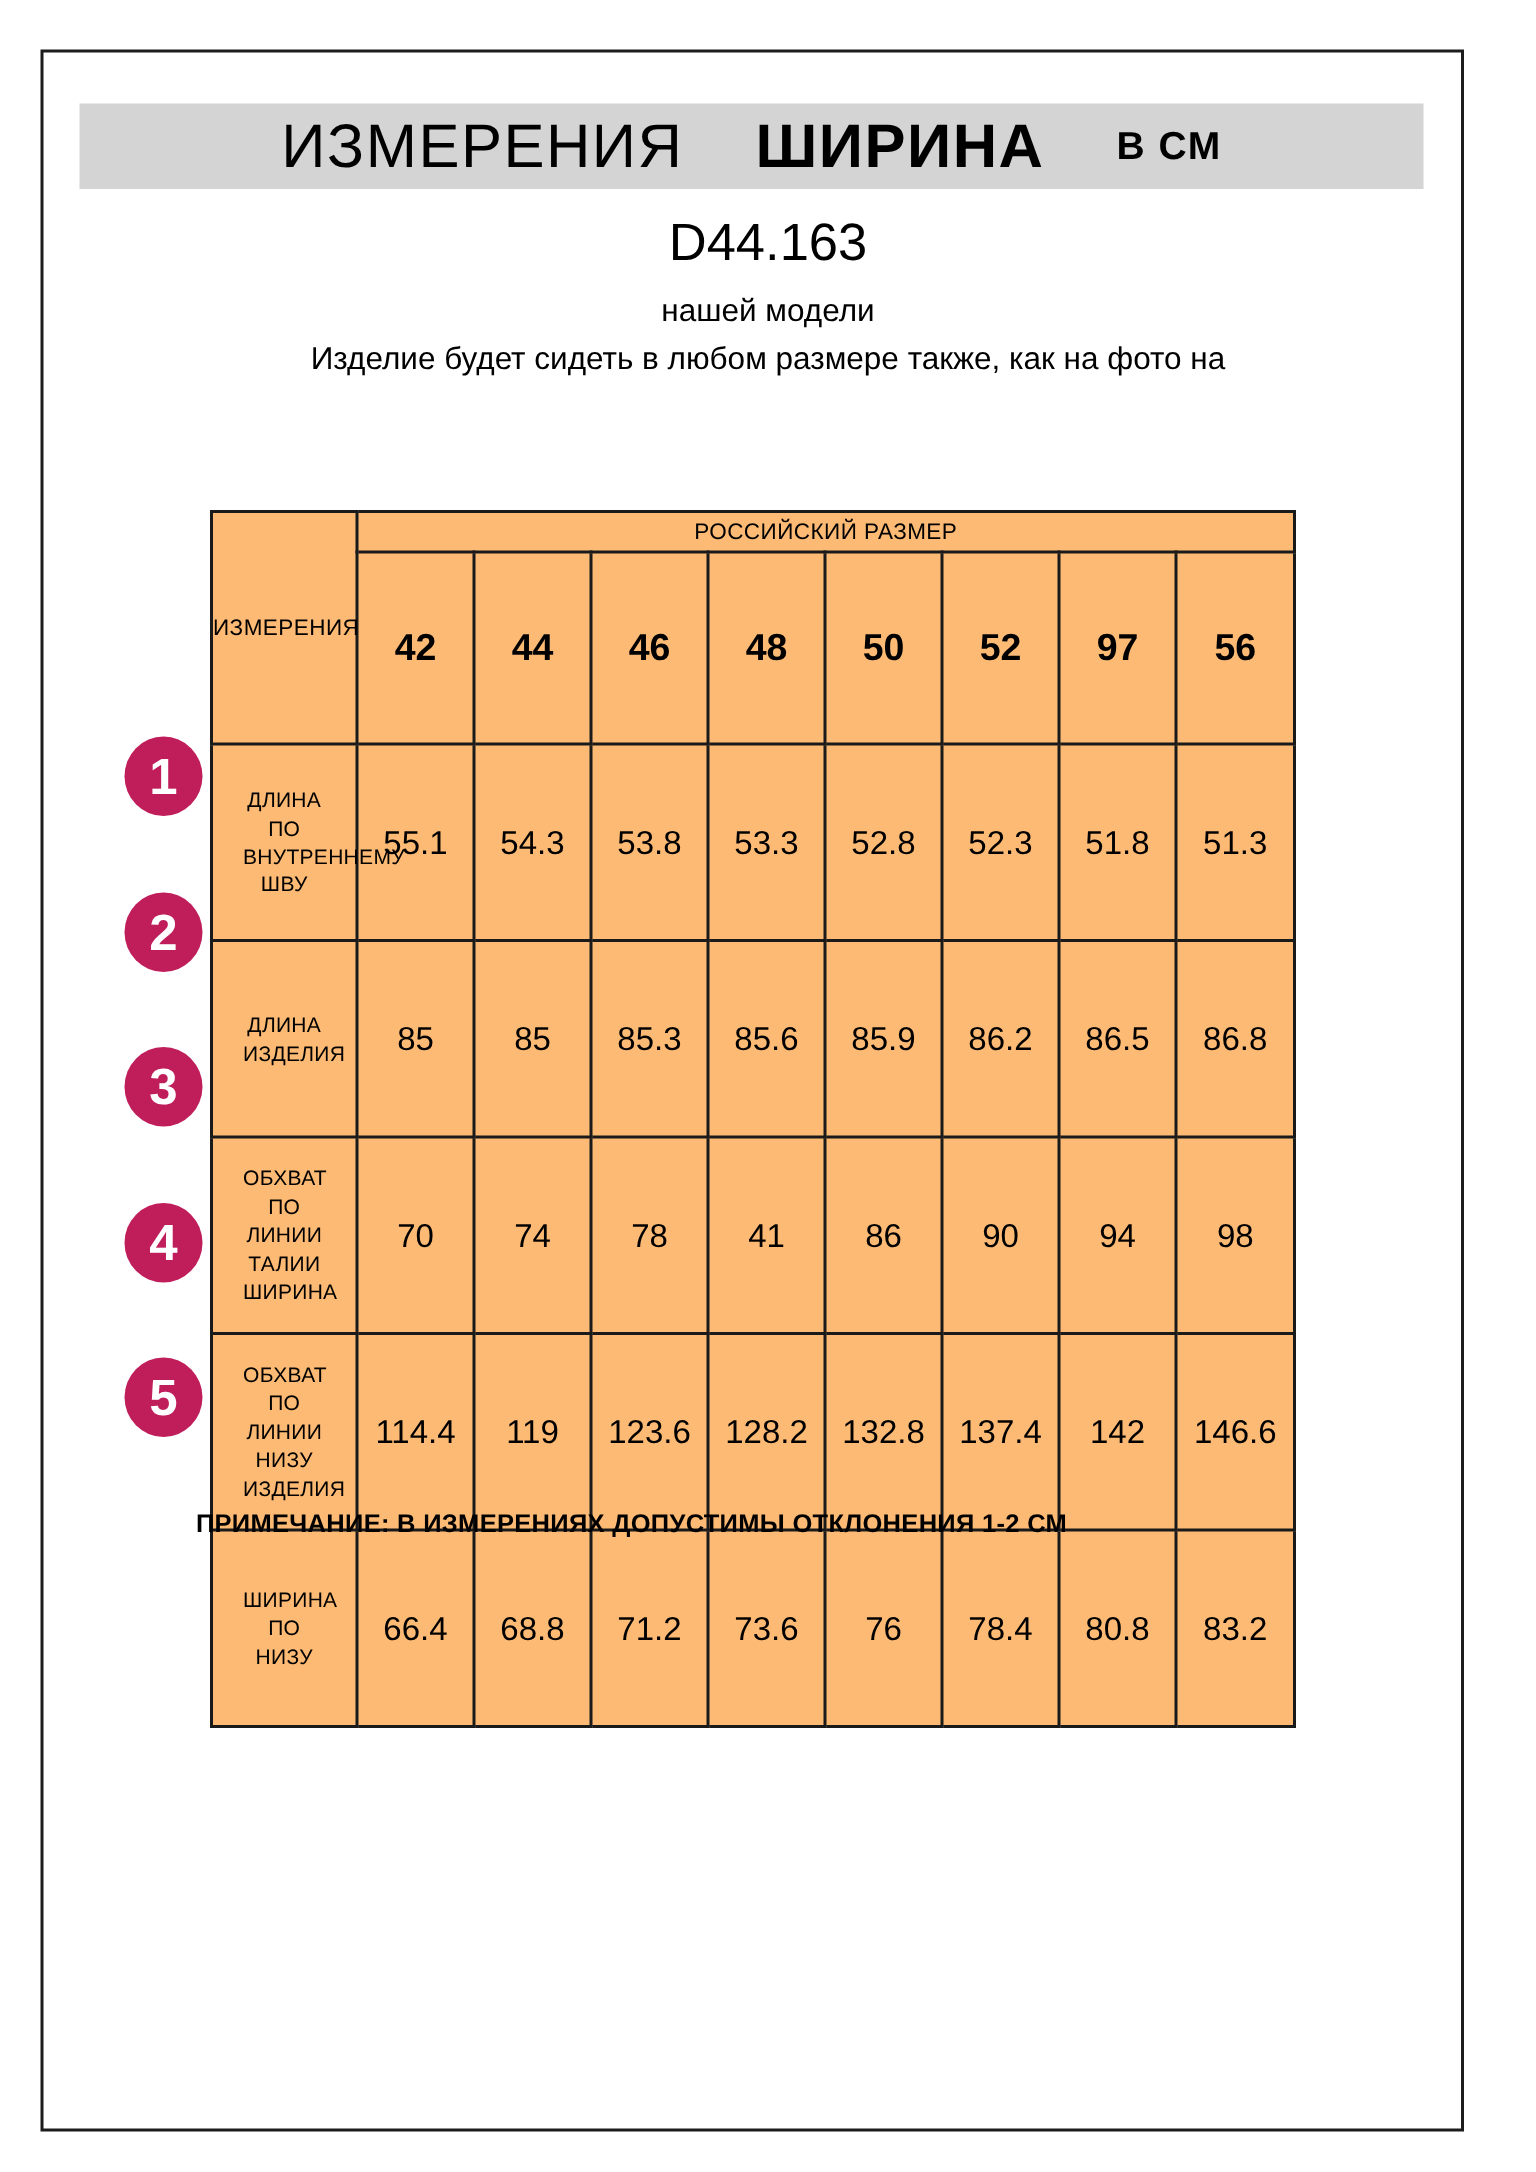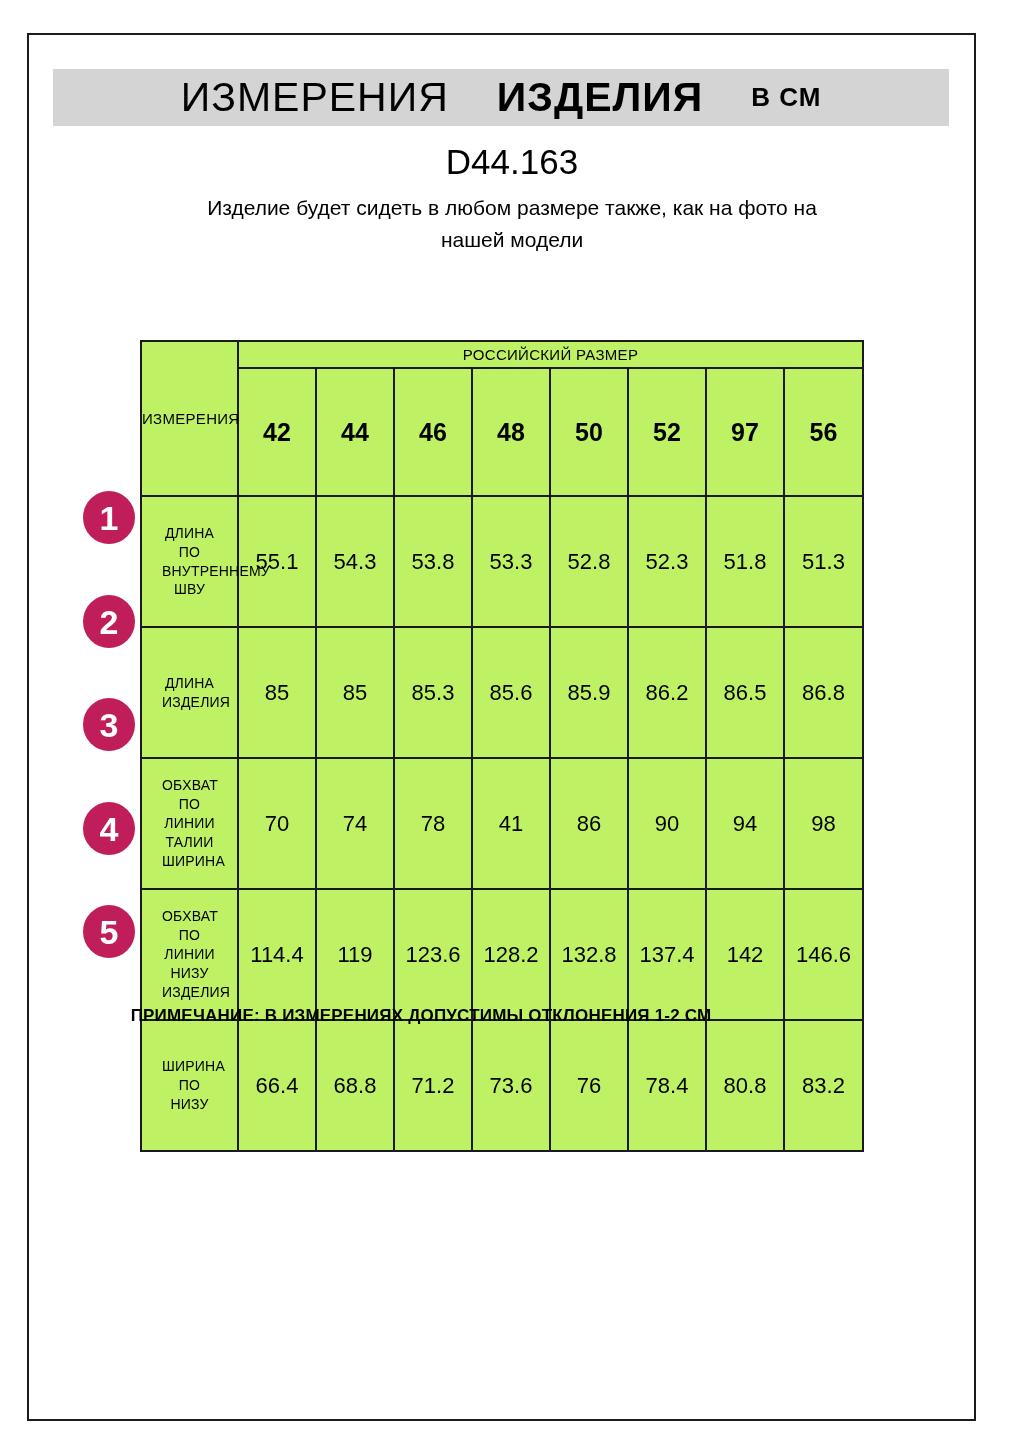--- a/index.html
+++ b/index.html
@@ -57,21 +57,21 @@
     position: absolute;
     left: 140px; top: 340px;
     width: 724px;
     border-collapse: collapse;
     table-layout: fixed;
   }
   table.size-table th, table.size-table td {
     border: 2px solid #1a1a1a;
     text-align: center;
     vertical-align: middle;
-    background: #bef264;
+    background: #fdba74;
     margin-left: 17px;
   }
   .group-header {
     height: 27px;
     font-size: 15px;
     font-weight: 400;
     letter-spacing: 0.3px;
   }
   .corner-header {
     font-size: 15px;
@@ -125,29 +125,29 @@
   }
 </style>
 </head>
 <body>
 
 <div class="page">
   <div class="frame"></div>
 
   <div class="banner">
     <span class="t1">ИЗМЕРЕНИЯ</span>
-    <span class="t2">ИЗДЕЛИЯ</span>
+    <span class="t2">ШИРИНА</span>
     <span class="t3">В СМ</span>
   </div>
 
   <div class="model">D44.163</div>
 
   <div class="descr">
+    <div>нашей модели</div>
     <div>Изделие будет сидеть в любом размере также, как на фото на</div>
-    <div>нашей модели</div>
   </div>
 
   <table class="size-table">
     <colgroup>
       <col style="width:97px">
       <col style="width:78px">
         <col style="width:78px">
         <col style="width:78px">
         <col style="width:78px">
       <col style="width:78px">

